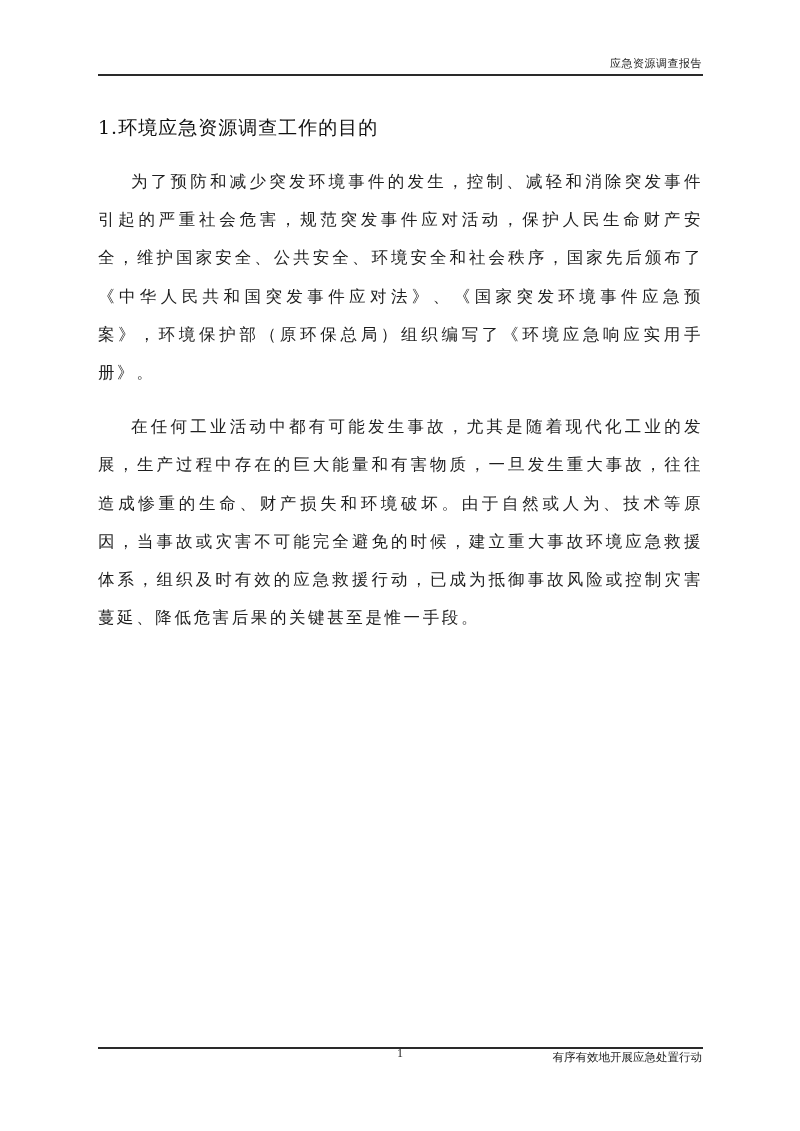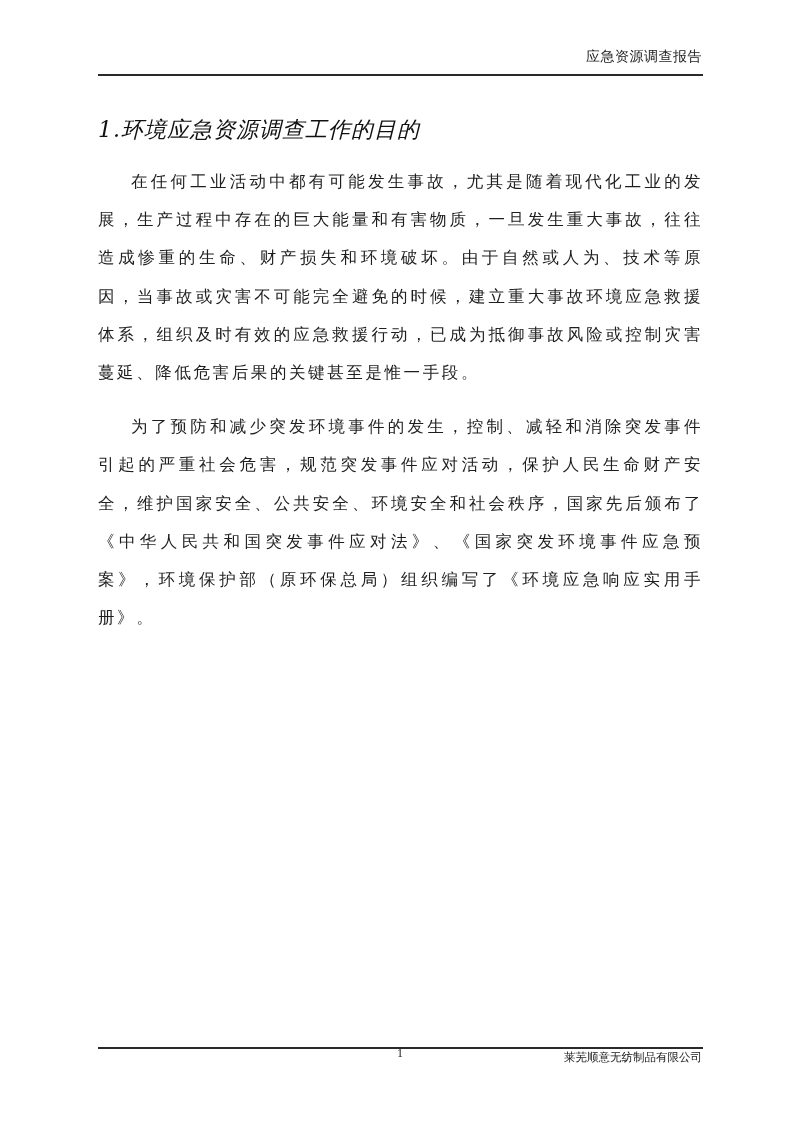--- a/index.html
+++ b/index.html
@@ -1,39 +1,39 @@
 <!DOCTYPE html>
 <html><head>
 <meta charset="utf-8">
 <style>
   html, body { margin: 0; padding: 0; background: #ffffff; }
   body { width: 800px; height: 1131px; position: relative; overflow: hidden;
          font-family: "DejaVu Serif", "Liberation Serif", serif; color: #1a1a1a; }
-  .header-text { position: absolute; right: 98px; top: 48px; font-size: 14px;
+  .header-text { position: absolute; right: 98px; top: 56px; font-size: 11px;
                  font-family: "DejaVu Sans", sans-serif; color: #222; letter-spacing: 0.5px; }
   .header-rule { position: absolute; left: 98px; top: 74px; width: 605px; height: 2px; background: #2a2a2a; }
-  .heading { position: absolute; left: 98px; top: 115px; font-size: 22px; color: #111;
-             letter-spacing: 1px; font-style: italic; }
+  .heading { position: absolute; left: 98px; top: 115px; font-size: 19px; color: #111;
+             letter-spacing: 1px; }
   .body { position: absolute; left: 98px; top: 163px; width: 605px; }
   .para { font-size: 16.5px; line-height: 38.2px; text-indent: 2em; margin: 0 0 16px 0;
           letter-spacing: 2.6px; text-align: justify; color: #1e1e1e; }
   .footer-rule { position: absolute; left: 98px; top: 1047px; width: 605px; height: 1.5px; background: #2a2a2a; }
   .page-num { position: absolute; left: 397px; top: 1046px; font-size: 12px; color: #222;
               font-family: "Liberation Serif", serif; }
   .footer-text { position: absolute; right: 98px; top: 1050px; font-size: 11.5px;
                  font-family: "DejaVu Sans", sans-serif; color: #222; }
 </style>
 </head>
 <body>
 
 <div class="header-text">应急资源调查报告</div>
 <div class="header-rule"></div>
 
 <div class="heading">1.环境应急资源调查工作的目的</div>
 
 <div class="body">
+  <p class="para">为了预防和减少突发环境事件的发生，控制、减轻和消除突发事件引起的严重社会危害，规范突发事件应对活动，保护人民生命财产安全，维护国家安全、公共安全、环境安全和社会秩序，国家先后颁布了《中华人民共和国突发事件应对法》、《国家突发环境事件应急预案》，环境保护部（原环保总局）组织编写了《环境应急响应实用手册》。</p>
   <p class="para">在任何工业活动中都有可能发生事故，尤其是随着现代化工业的发展，生产过程中存在的巨大能量和有害物质，一旦发生重大事故，往往造成惨重的生命、财产损失和环境破坏。由于自然或人为、技术等原因，当事故或灾害不可能完全避免的时候，建立重大事故环境应急救援体系，组织及时有效的应急救援行动，已成为抵御事故风险或控制灾害蔓延、降低危害后果的关键甚至是惟一手段。</p>
-  <p class="para">为了预防和减少突发环境事件的发生，控制、减轻和消除突发事件引起的严重社会危害，规范突发事件应对活动，保护人民生命财产安全，维护国家安全、公共安全、环境安全和社会秩序，国家先后颁布了《中华人民共和国突发事件应对法》、《国家突发环境事件应急预案》，环境保护部（原环保总局）组织编写了《环境应急响应实用手册》。</p>
 </div>
 
 <div class="footer-rule"></div>
 <div class="page-num">1</div>
-<div class="footer-text">莱芜顺意无纺制品有限公司</div>
+<div class="footer-text">有序有效地开展应急处置行动</div>
 
 </body></html>

